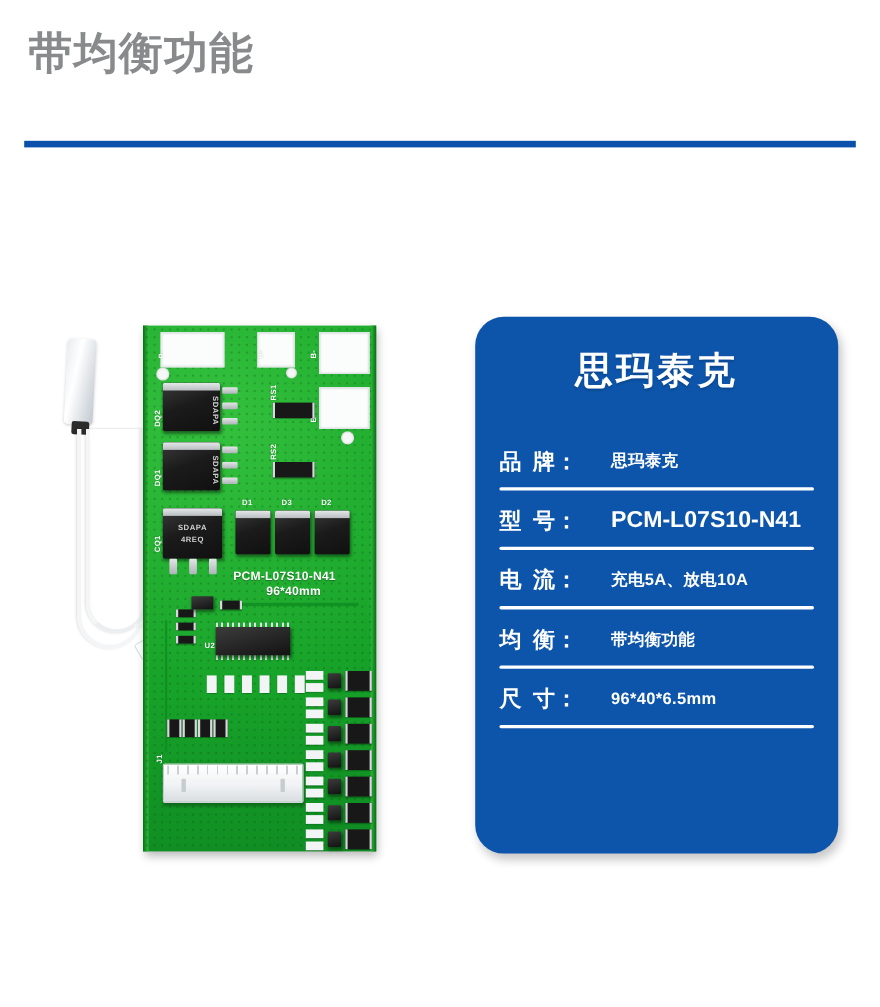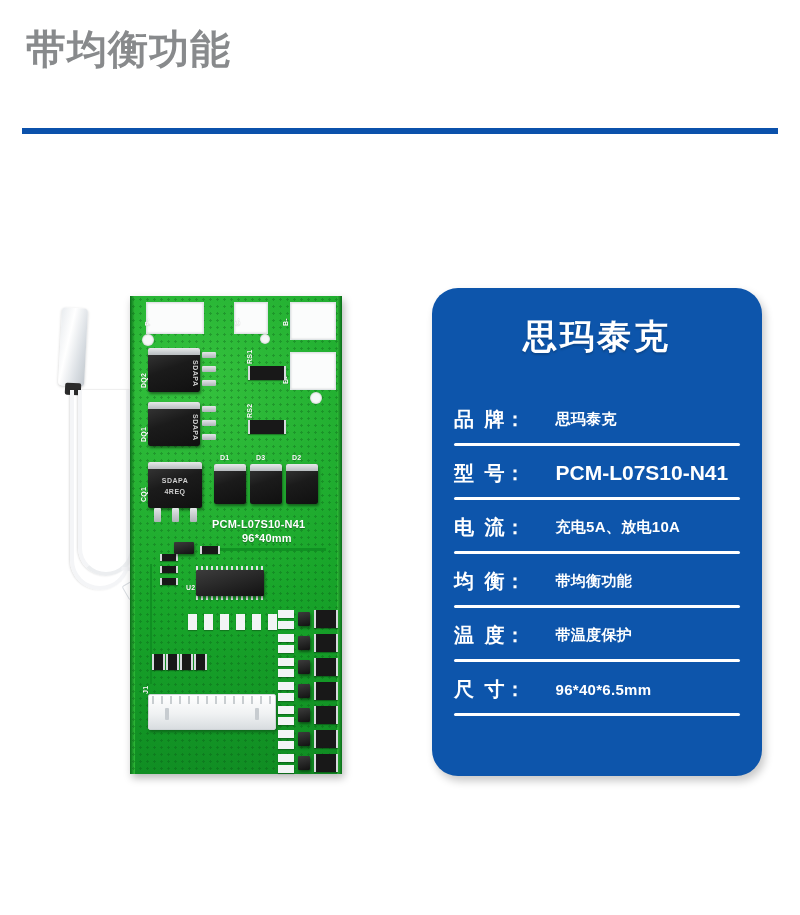--- a/index.html
+++ b/index.html
@@ -508,24 +508,20 @@
     <div class="row">
       <span class="label"><span>电</span><span class="gap"></span><span>流</span><span>：</span></span>
       <span class="value">充电5A、放电10A</span>
     </div>
 
     <div class="row">
       <span class="label"><span>均</span><span class="gap"></span><span>衡</span><span>：</span></span>
       <span class="value">带均衡功能</span>
     </div>
 
-    <div class="row">
-      <span class="label"><span>温</span><span class="gap"></span><span>度</span><span>：</span></span>
-      <span class="value">带温度保护</span>
-    </div>
 
     <div class="row">
       <span class="label"><span>尺</span><span class="gap"></span><span>寸</span><span>：</span></span>
       <span class="value">96*40*6.5mm</span>
     </div>
 
   </div>
 </div>
 
 </body></html>

